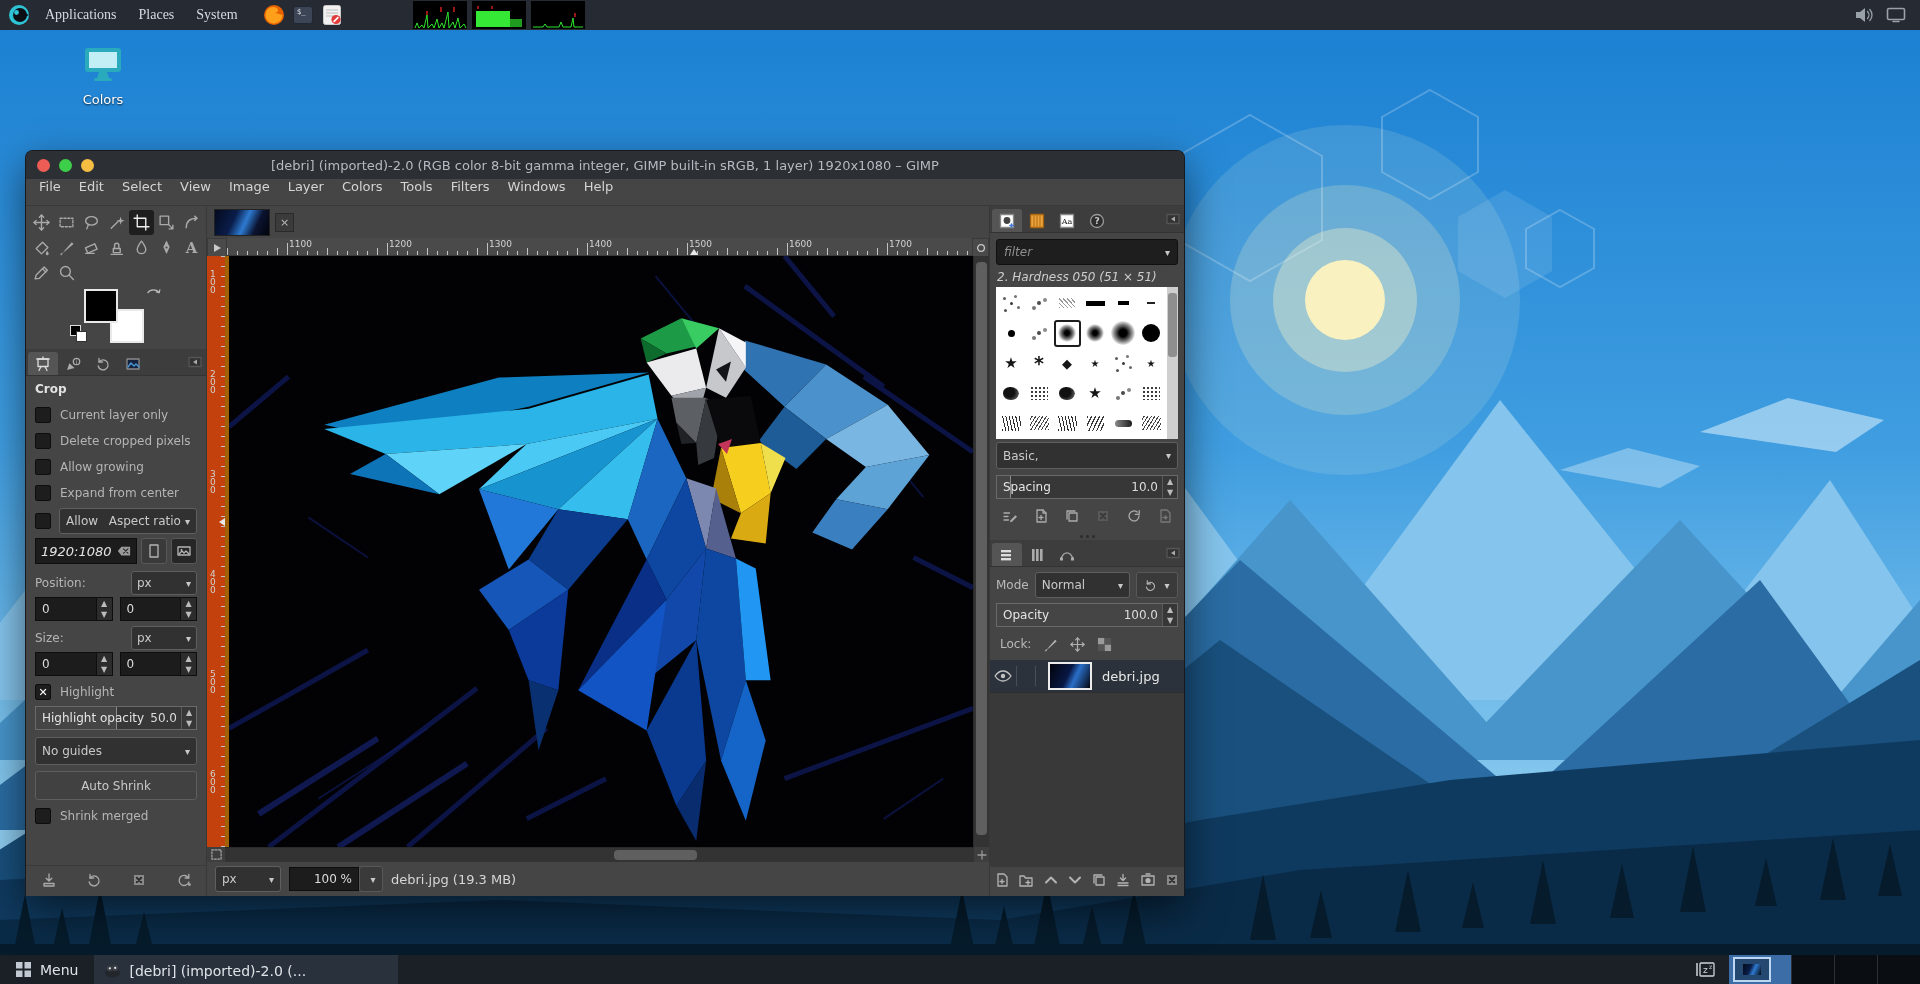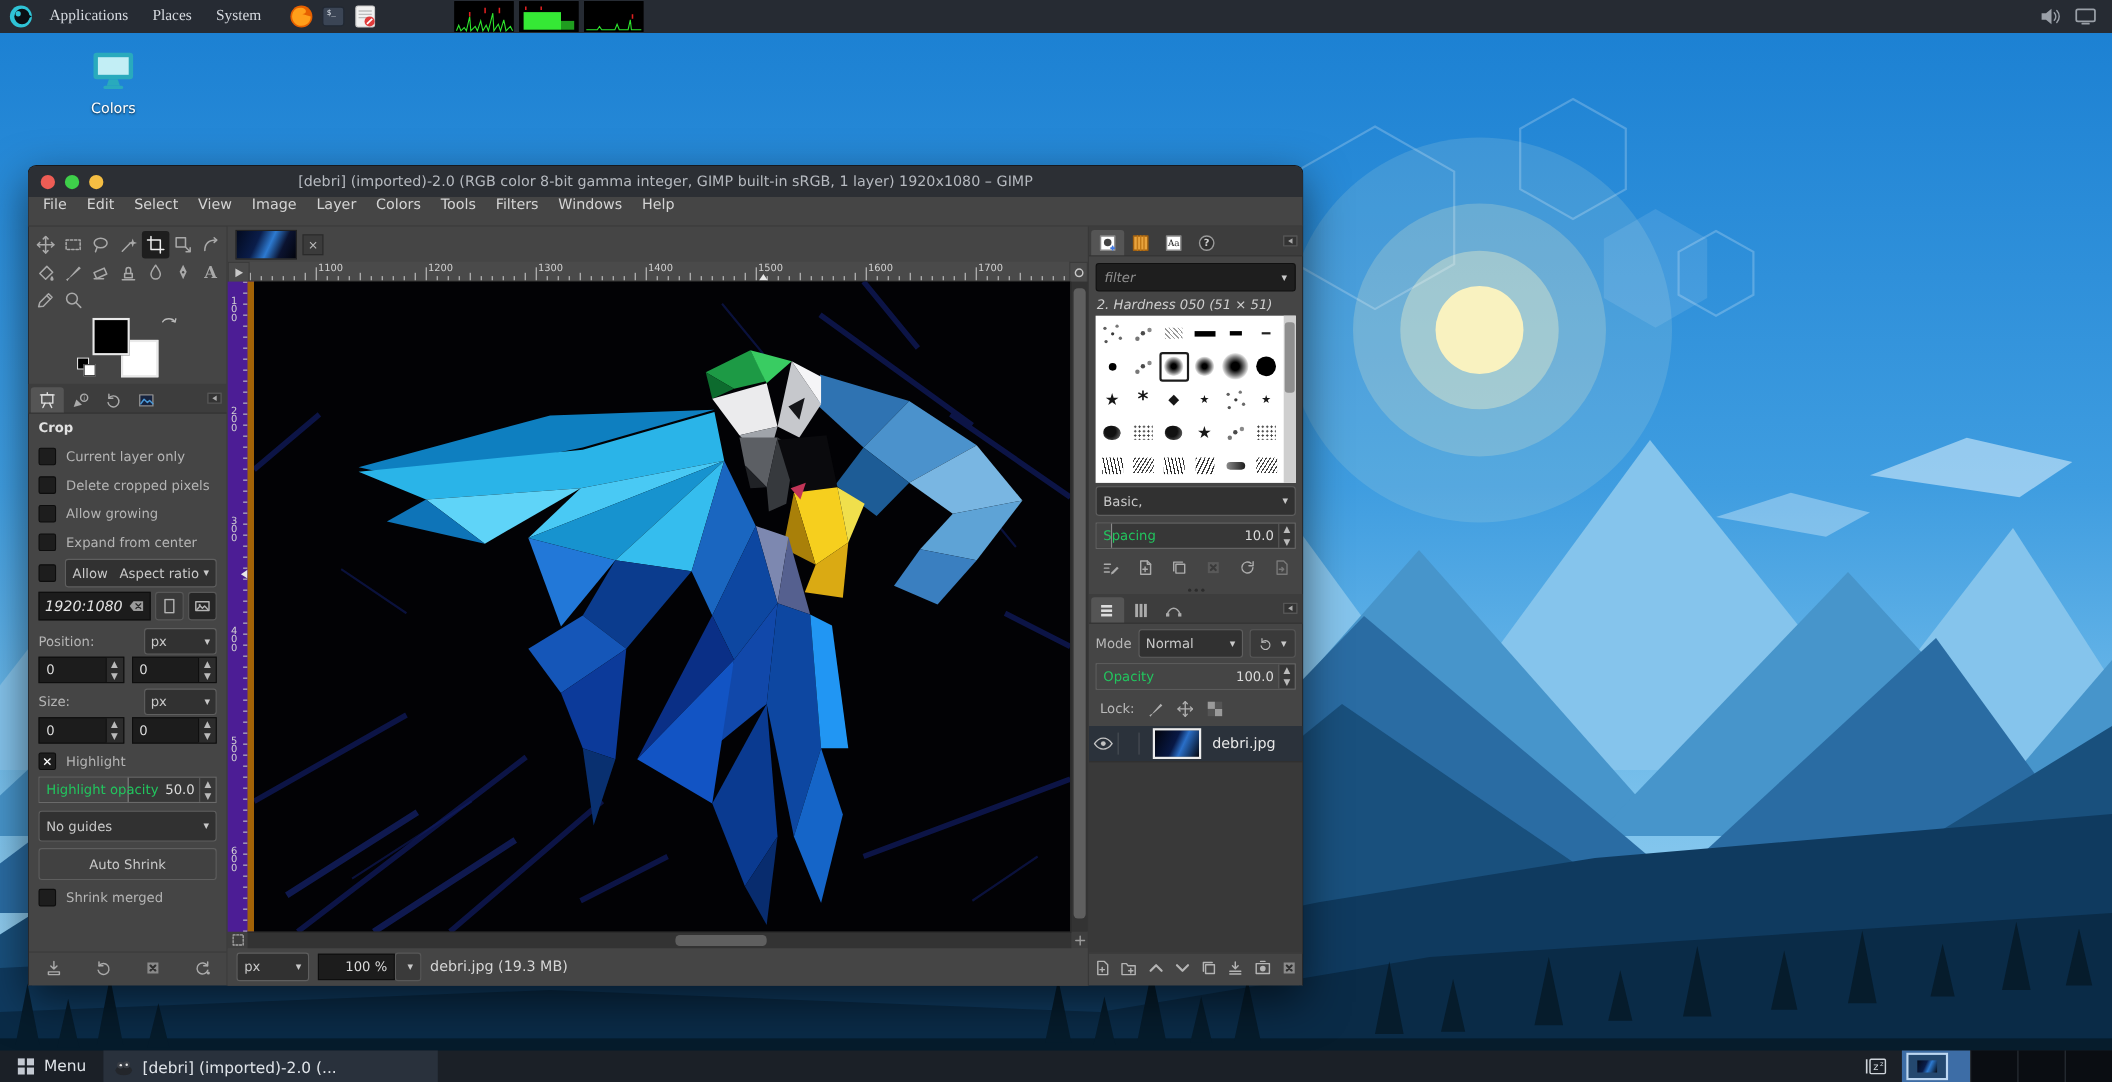--- a/index.html
+++ b/index.html
@@ -74,21 +74,21 @@
   .lblrow .combo{margin-left:auto;height:22px;width:54px;padding:0 5px;}
   .spinrow{display:flex;gap:7px;height:24px;margin:1px 0 4px 0;}
   .spin{flex:1;display:flex;background:#1c1c1c;border:1px solid #0e0e0e;}
   .spin .val{flex:1;display:flex;align-items:center;padding-left:6px;color:#dcdcdc;}
   .spin .arrows{width:15px;display:flex;flex-direction:column;background:#2c2c2c;border-left:1px solid #0e0e0e;}
   .spin .arrows i{flex:1;display:flex;align-items:center;justify-content:center;font-style:normal;
     font-size:8px;color:#bbb;line-height:1;}
   .sliderbox{position:relative;height:22px;border:1px solid #6a6a6a;background:#373737;display:flex;
     align-items:center;margin:2px 0 4px 0;}
   .sliderbox .fill{position:absolute;left:0;top:0;bottom:0;background:#454545;}
-  .sliderbox .tx{position:relative;padding-left:6px;color:#22c55e;}
+  .sliderbox .tx{position:relative;padding-left:6px;color:#e5e5e5;}
   .sliderbox .vv{position:relative;margin-left:auto;padding-right:4px;color:#dcdcdc;}
   .sliderbox .sa{position:relative;width:14px;align-self:stretch;border-left:1px solid #5a5a5a;display:flex;
     flex-direction:column;}
   .sliderbox .sa i{flex:1;display:flex;align-items:center;justify-content:center;font-style:normal;font-size:8px;color:#bbb;}
   .sliderbox .cursorline{position:absolute;top:0;bottom:0;width:1px;background:#8a8a8a;}
   .wide-btn{height:27px;border:1px solid #5e5e5e;border-radius:3px;background:#414141;display:flex;
     align-items:center;justify-content:center;color:#c9c9c9;margin:3px 0;}
   .to-bottom{margin-top:auto;height:30px;border-top:1px solid #3a3a3a;display:flex;align-items:center;
     justify-content:space-around;color:#ababab;flex:0 0 auto;margin-left:-9px;margin-right:-9px;}
   .to-bottom .icn,.dockbtns .icn{width:16px;height:16px;}
@@ -101,21 +101,21 @@
     align-items:center;justify-content:center;font-size:11px;line-height:1;}
   .ruler-row{height:18px;display:flex;flex:0 0 auto;}
   .ruler-corner{width:18px;height:18px;background:#4a4a4a;border:1px solid #3a3a3a;display:flex;
     align-items:center;justify-content:center;color:#c8c8c8;}
   .h-ruler{flex:1;position:relative;background:#4a4a4a;border-bottom:1px solid #3a3a3a;overflow:hidden;}
   .h-ruler .tick{position:absolute;bottom:0;width:1px;background:#c2c2c2;}
   .h-ruler .rlabel{position:absolute;top:1px;font-size:9px;color:#d2d2d2;}
   .h-marker{position:absolute;bottom:0;width:0;height:0;border-left:4px solid transparent;
     border-right:4px solid transparent;border-bottom:6px solid #e8e8e8;}
   .canvas-main{flex:1;display:flex;min-height:0;}
-  .v-ruler{width:18px;position:relative;background:#4c1d95;border-right:6px solid #a16207;overflow:hidden;flex:0 0 auto;}
+  .v-ruler{width:18px;position:relative;background:#c2410c;border-right:4px solid #a16207;overflow:hidden;flex:0 0 auto;}
   .v-ruler .tick{position:absolute;right:0;height:1px;background:#c2c2c2;}
   .v-ruler .rlabel{position:absolute;left:3px;width:8px;font-size:9px;line-height:8px;color:#d2d2d2;
     word-break:break-all;}
   .v-marker{position:absolute;right:0;width:0;height:0;border-top:4px solid transparent;
     border-bottom:4px solid transparent;border-right:6px solid #e8e8e8;}
   .viewport{flex:1;position:relative;background:#000;min-width:0;}
   .viewport svg{position:absolute;inset:0;width:100%;height:100%;}
   .v-scroll{width:15px;background:#333;border-left:1px solid #2a2a2a;position:relative;flex:0 0 auto;}
   .v-scroll .thumb{position:absolute;left:2px;right:2px;top:1%;height:97%;background:#5f5f5f;border-radius:4px;}
   .h-scroll-row{height:15px;display:flex;flex:0 0 auto;}

